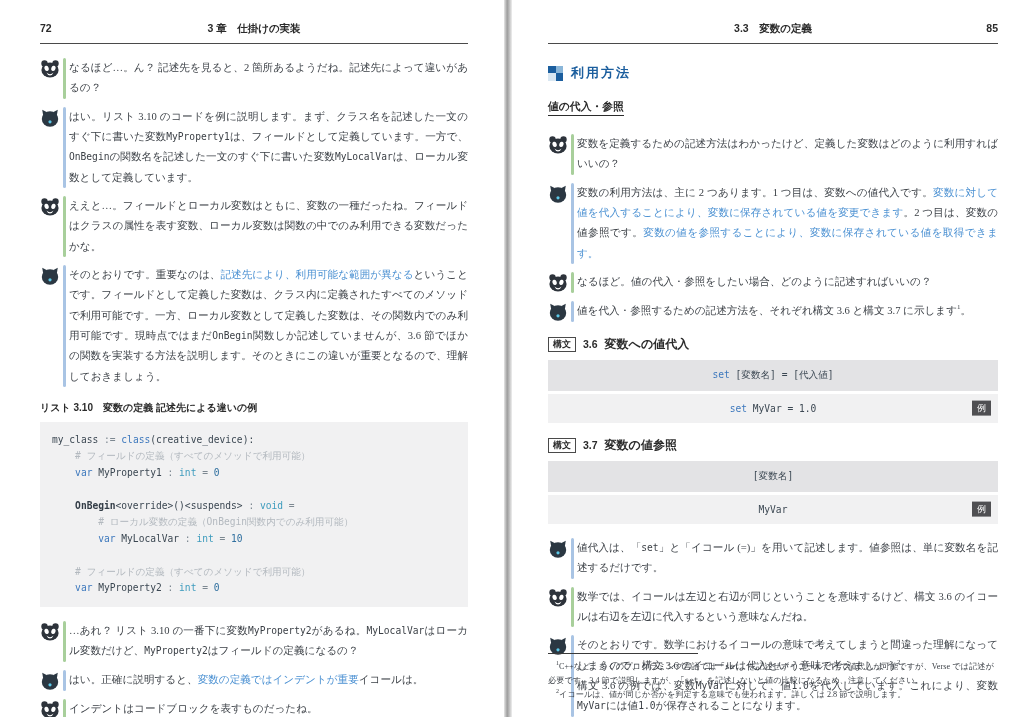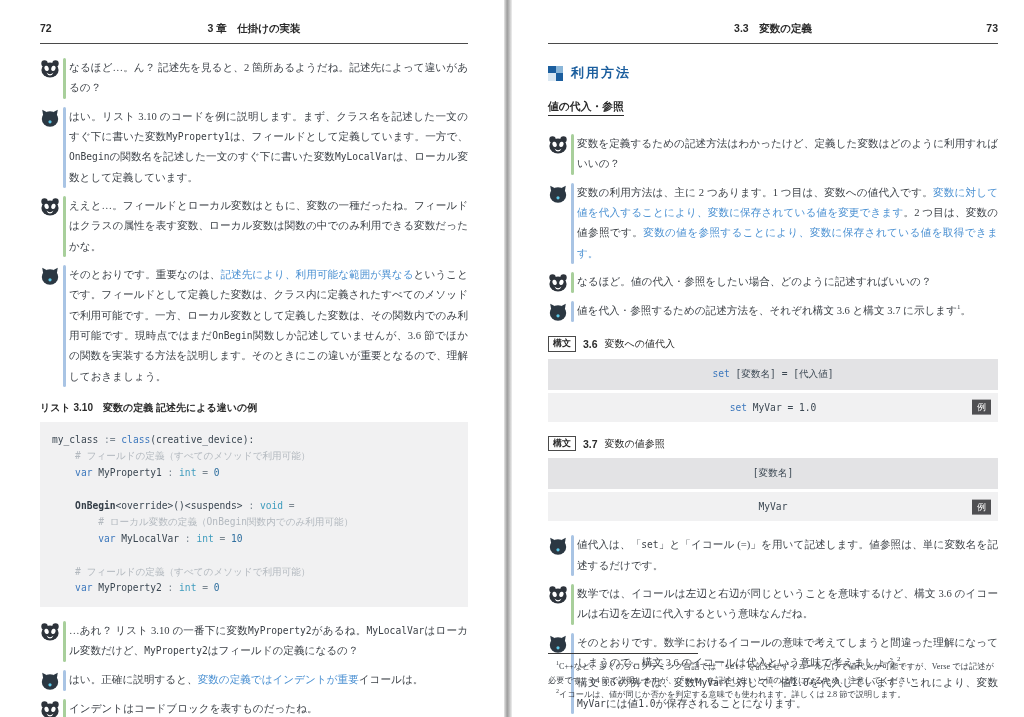--- a/index.html
+++ b/index.html
@@ -57,21 +57,21 @@
                         font-size:13px;color:#1b5e9e;letter-spacing:2px;}
   .subheading{display:inline-block;margin:14px 0 4px 0;font-family:"Liberation Sans","DejaVu Sans",sans-serif;
               font-weight:bold;font-size:10.8px;color:#2b2b2b;border-bottom:1.2px solid #2b2b2b;padding-bottom:1px;}
 
   
   .syntax-block{margin:14px 0 4px 0;text-align:center;}
   .syntax-label-row{display:flex;align-items:center;gap:7px;margin-bottom:7px;
                     font-family:"Liberation Sans","DejaVu Sans",sans-serif;color:#2b2b2b;}
   .syntax-label-box{border:1px solid #4a4a4a;font-size:9px;font-weight:bold;padding:1px 4px;line-height:1.3;}
   .syntax-label-num{font-weight:bold;font-size:10.5px;}
-  .syntax-label-title{font-weight:normal;font-size:10px;}
+  .syntax-label-title{font-weight:bold;font-size:12px;}
   .syntax-box{background:#e3e3e5;padding:9px 11px;font-family:"DejaVu Sans Mono","Liberation Mono",monospace;
               font-size:9.6px;color:#3b4752;margin-bottom:3px;white-space:pre;}
   .example-box{position:relative;background:#f1f1f2;padding:9px 11px;font-family:"DejaVu Sans Mono","Liberation Mono",monospace;
                font-size:9.6px;color:#3b4752;white-space:pre;}
   .example-badge{position:absolute;right:7px;top:50%;transform:translateY(-50%);
                  background:#4f4f52;color:#fff;font-family:"Liberation Sans","DejaVu Sans",sans-serif;
                  font-size:9px;padding:2px 5px;line-height:1.2;}
 
   
   .footnotes{position:absolute;left:36px;right:30px;bottom:16px;}
@@ -195,21 +195,21 @@
         </div>
       </div>
   </div>
 
   <div class="divider"></div>
 
   <div class="page right">
     <div class="pg-header">
       <span class="num"></span>
       <span class="title">3.3　変数の定義</span>
-      <span class="num right-align">73</span>
+      <span class="num right-align">85</span>
     </div>
 
     <div class="section-heading">
       <span class="checker-icon">
           <i class="q1"></i>
           <i class="q2"></i>
           <i class="q3"></i>
           <i class="q4"></i>
         </span>
       <span class="txt">利用方法</span>

